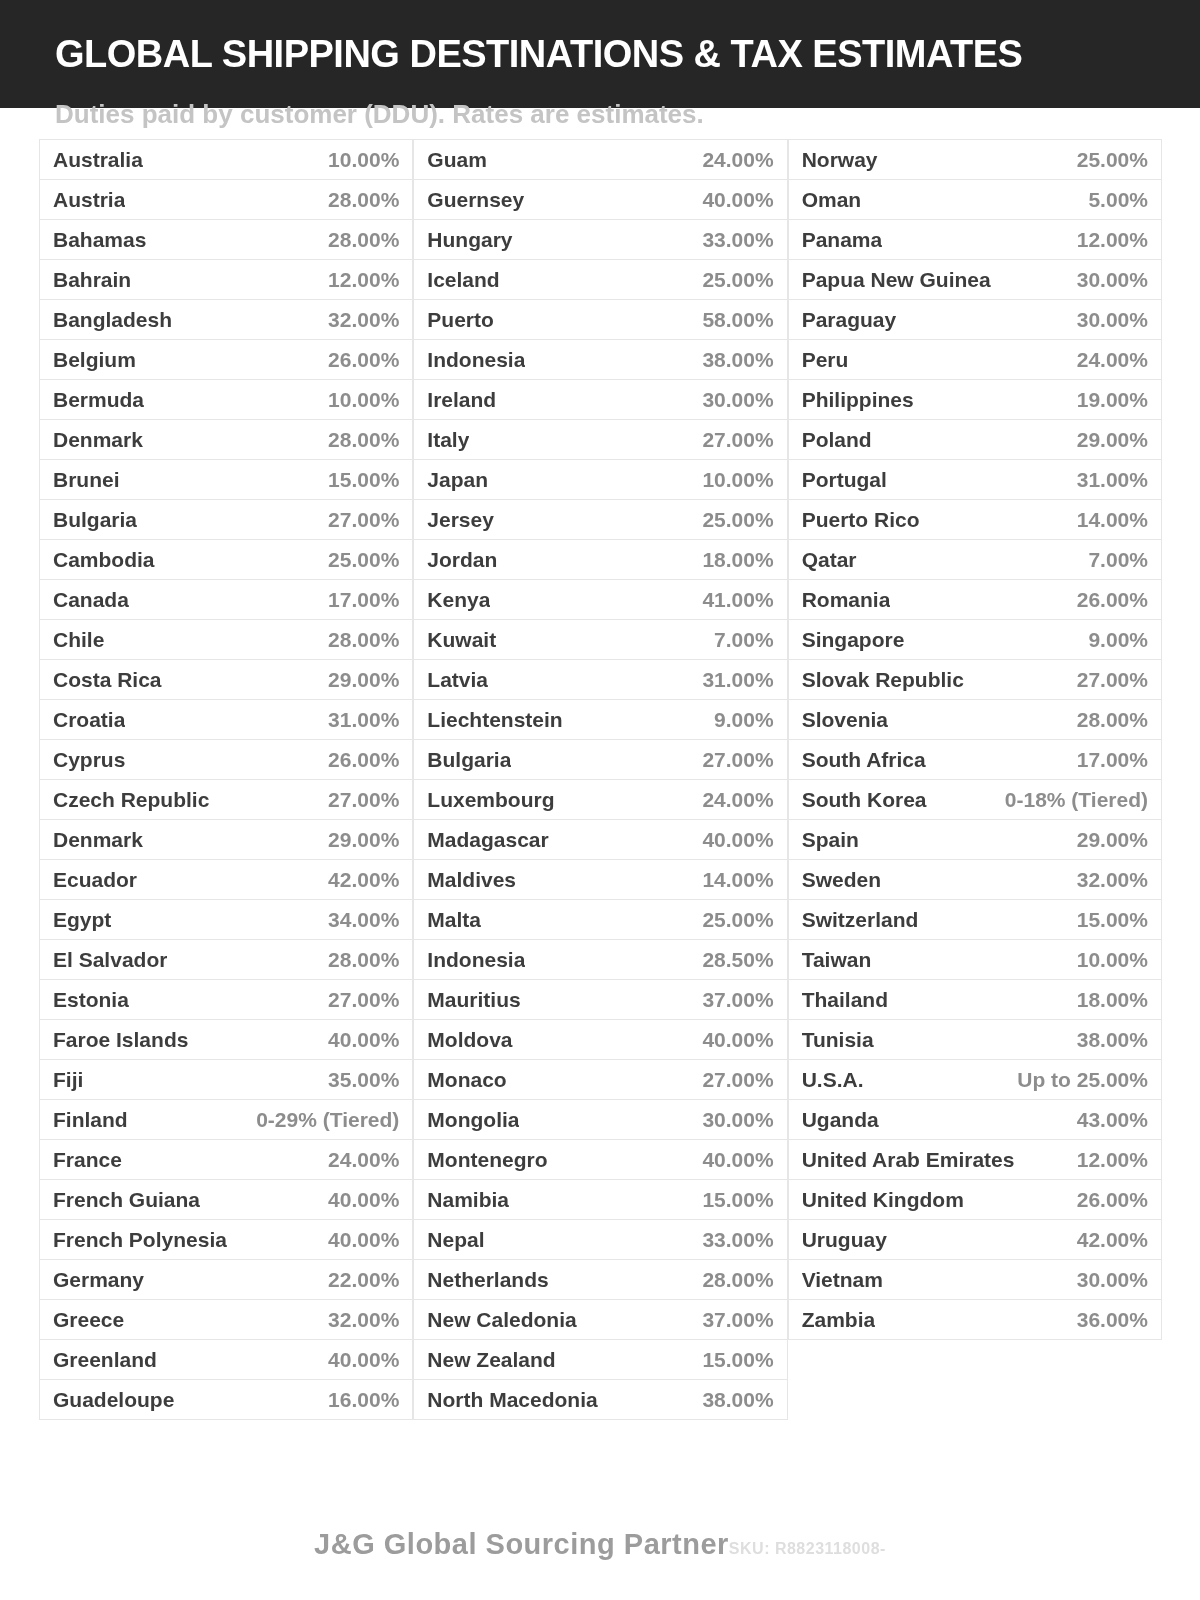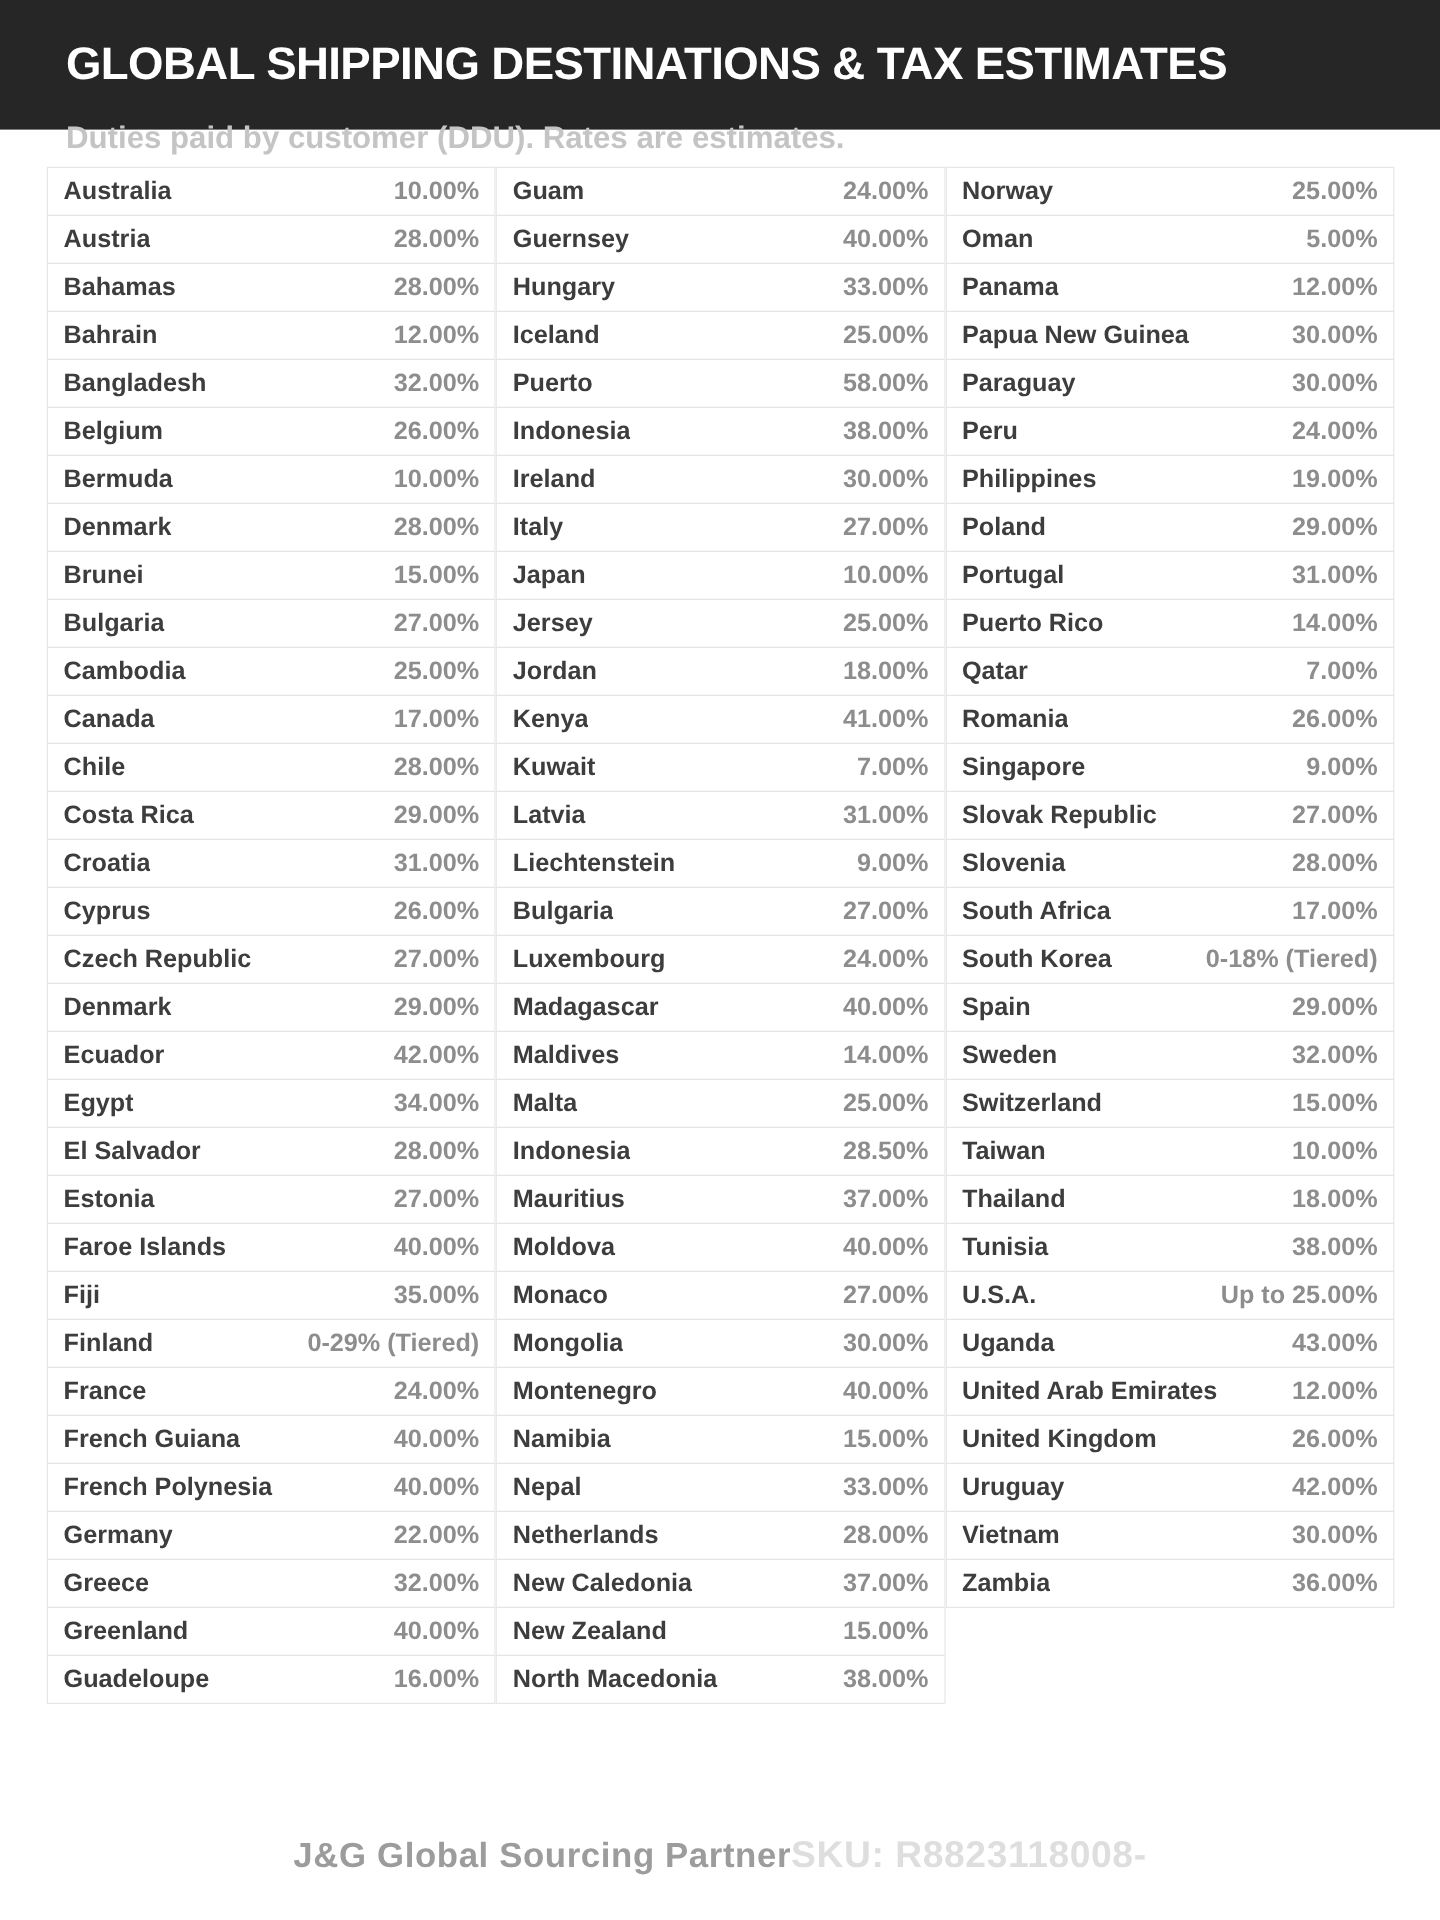--- a/index.html
+++ b/index.html
@@ -59,21 +59,21 @@
   }
   .footer{
     position:absolute;left:48px;right:48px;top:1528px;
     display:flex;justify-content:center;align-items:baseline;
   }
   .brand{
     color:var(--brand-color);font-size:29px;font-weight:700;
     letter-spacing:0.5px;white-space:nowrap;
   }
   .sku{
-    color:var(--sku-color);font-size:31px;font-weight:700;
+    color:var(--sku-color);font-size:16px;font-weight:700;
     letter-spacing:0.5px;white-space:nowrap;
   }
 </style>
 </head>
 <body>
 
 <div class="header">
   <h1 class="page-title">GLOBAL SHIPPING DESTINATIONS &amp; TAX ESTIMATES</h1>
   <p class="page-subtitle">Duties paid by customer (DDU). Rates are estimates.</p>
 </div>

